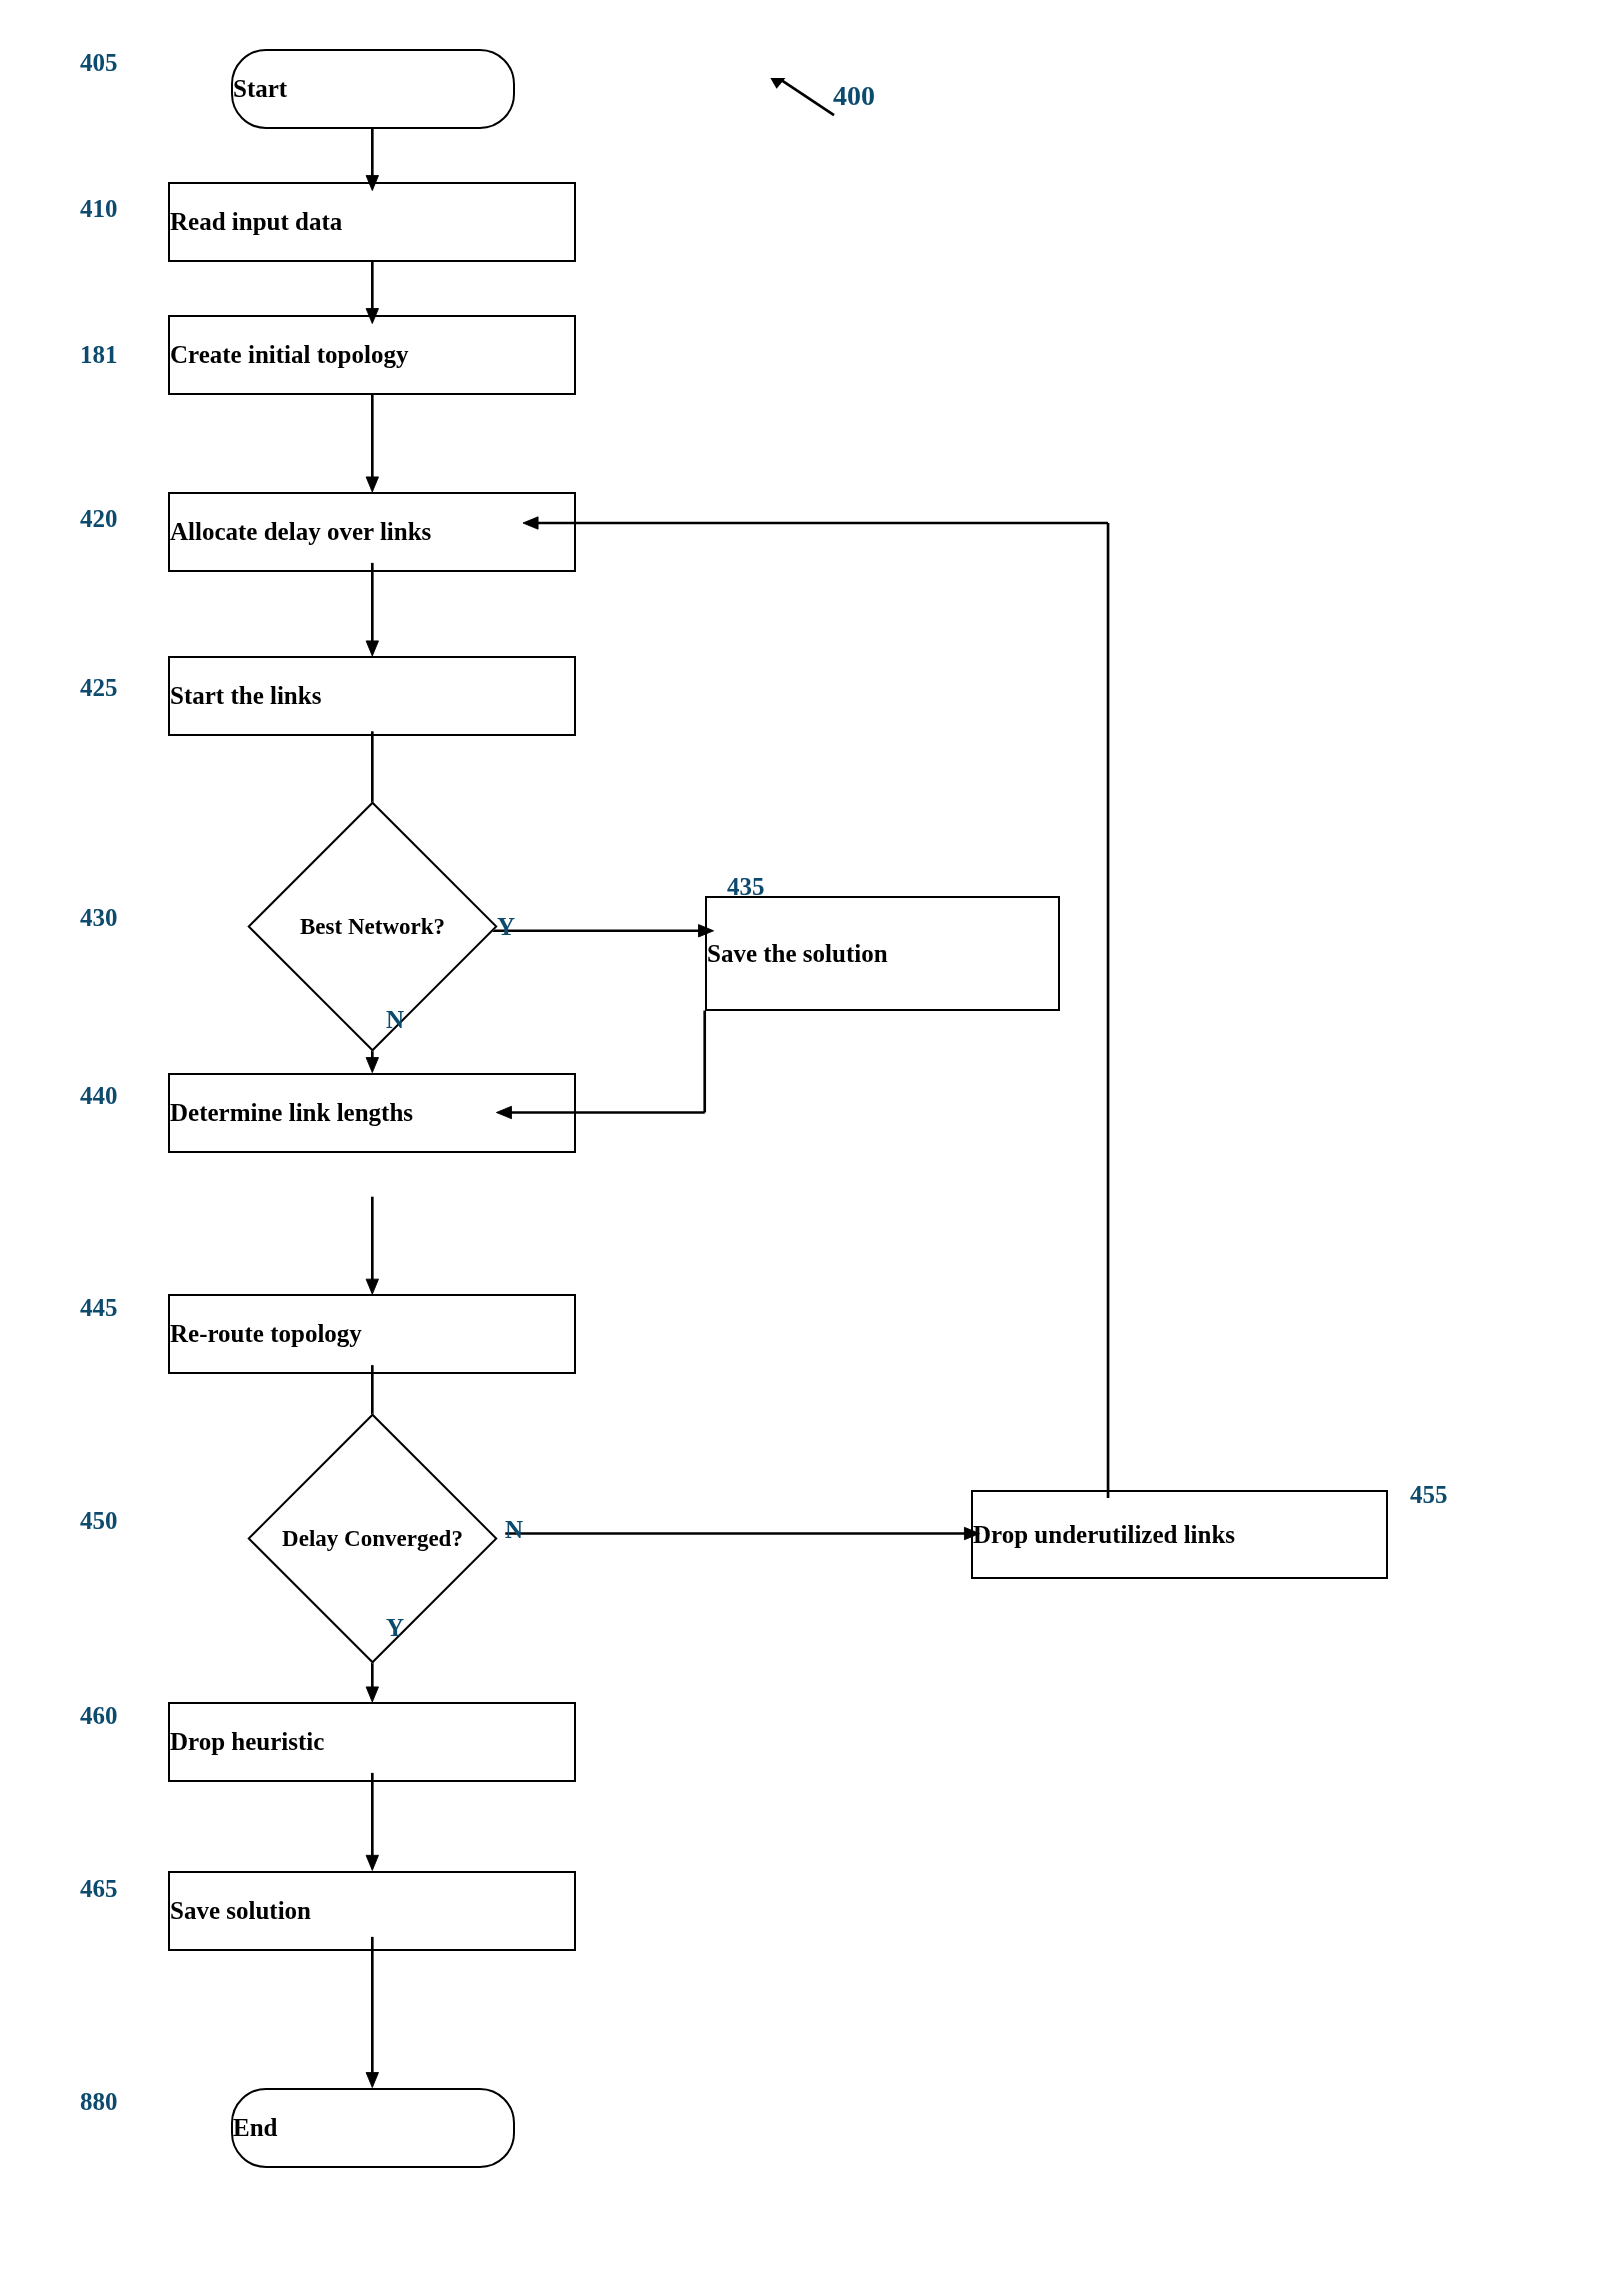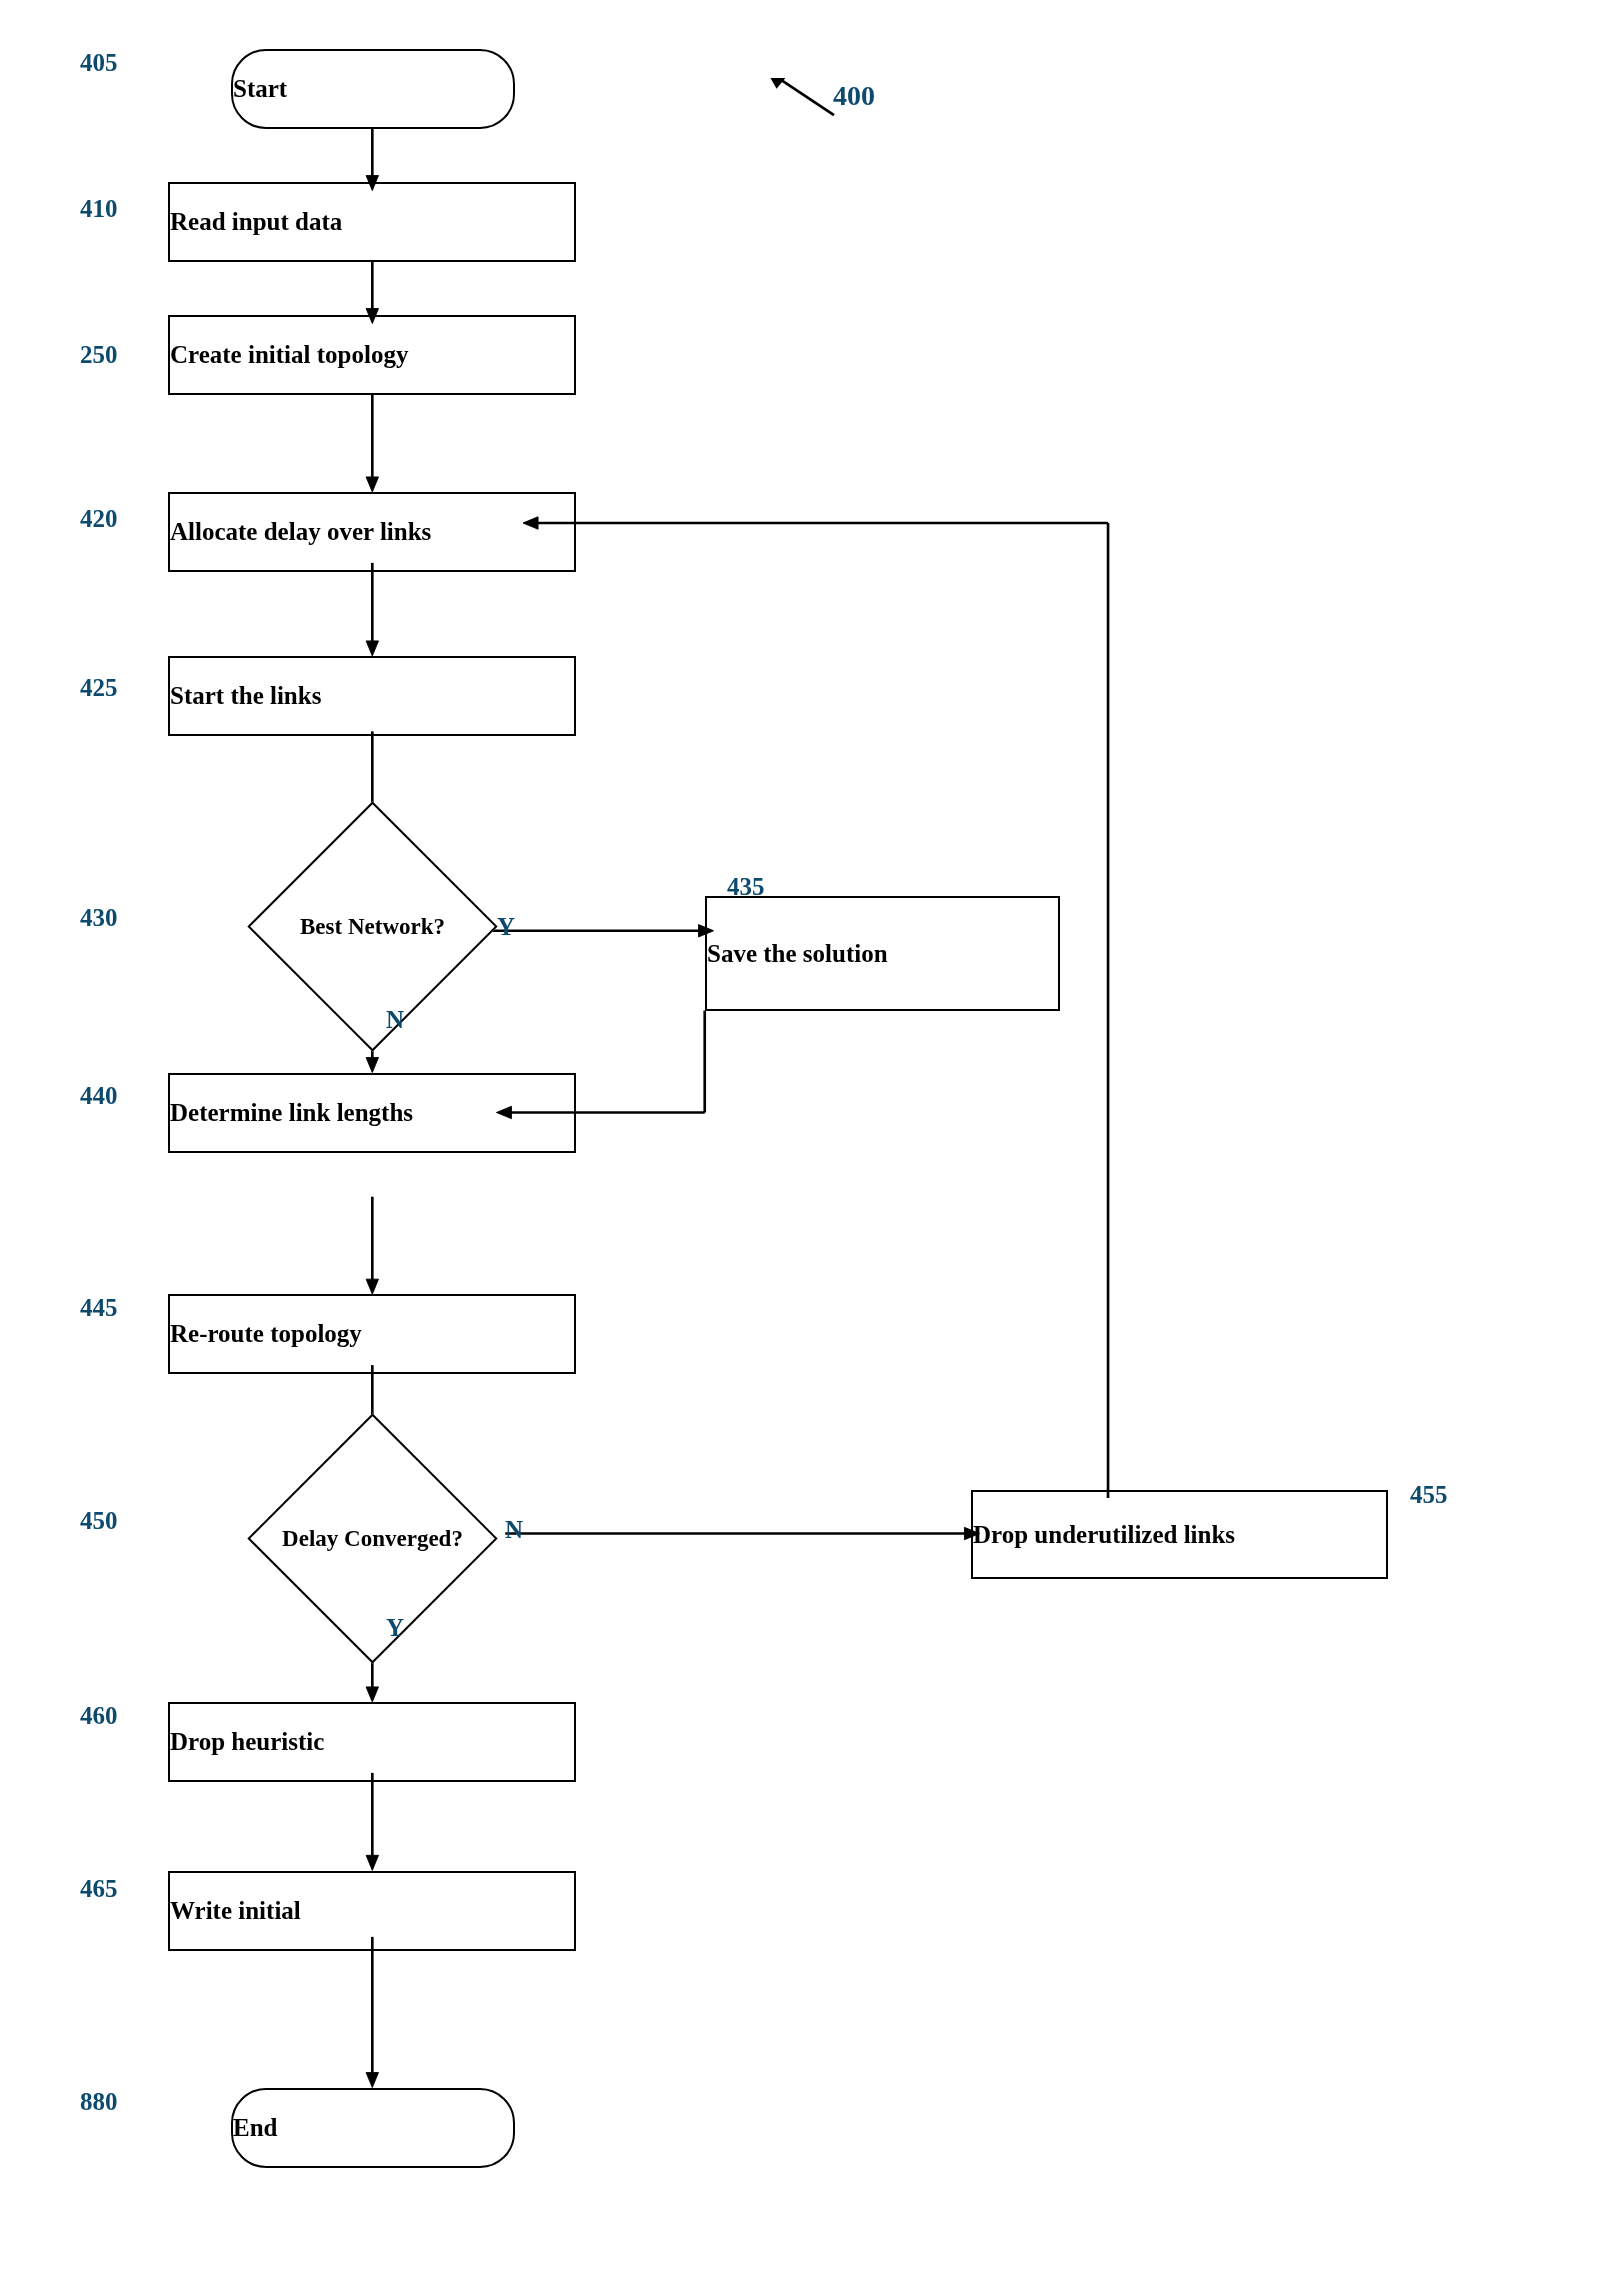--- a/index.html
+++ b/index.html
@@ -128,21 +128,21 @@
 
     <line x1="420" y1="2000" x2="420" y2="2100"></line>
     <polygon points="413,2093 420,2110 427,2093"></polygon>
 
     <line x1="420" y1="2185" x2="420" y2="2345"></line>
     <polygon points="413,2338 420,2355 427,2338"></polygon>
   </svg>
 
   <div class="label" style="left:80px; top:49px;">405</div>
   <div class="label" style="left:80px; top:195px;">410</div>
-  <div class="label" style="left:80px; top:341px;">250</div>
+  <div class="label" style="left:80px; top:341px;">181</div>
   <div class="label" style="left:80px; top:505px;">420</div>
   <div class="label" style="left:80px; top:674px;">425</div>
   <div class="label" style="left:80px; top:904px;">430</div>
   <div class="label" style="left:80px; top:1082px;">440</div>
   <div class="label" style="left:80px; top:1294px;">445</div>
   <div class="label" style="left:80px; top:1507px;">450</div>
   <div class="label" style="left:80px; top:1702px;">460</div>
   <div class="label" style="left:80px; top:1875px;">465</div>
   <div class="label" style="left:80px; top:2088px;">880</div>
 
@@ -211,21 +211,21 @@
 
   <div class="shape rectangle" style="left:971px; top:1490px; width:417px; height:89px;">
     <span>Drop underutilized links</span>
   </div>
 
   <div class="shape rectangle" style="left:168px; top:1702px; width:408px; height:80px;">
     <span>Drop heuristic</span>
   </div>
 
   <div class="shape rectangle" style="left:168px; top:1871px; width:408px; height:80px;">
-    <span>Write initial</span>
+    <span>Save solution</span>
   </div>
 
   <div class="shape rounded-rect" style="left:231px; top:2088px; width:284px; height:80px;">
     <span>End</span>
   </div>
 
 </div>
 
 
 </body></html>

